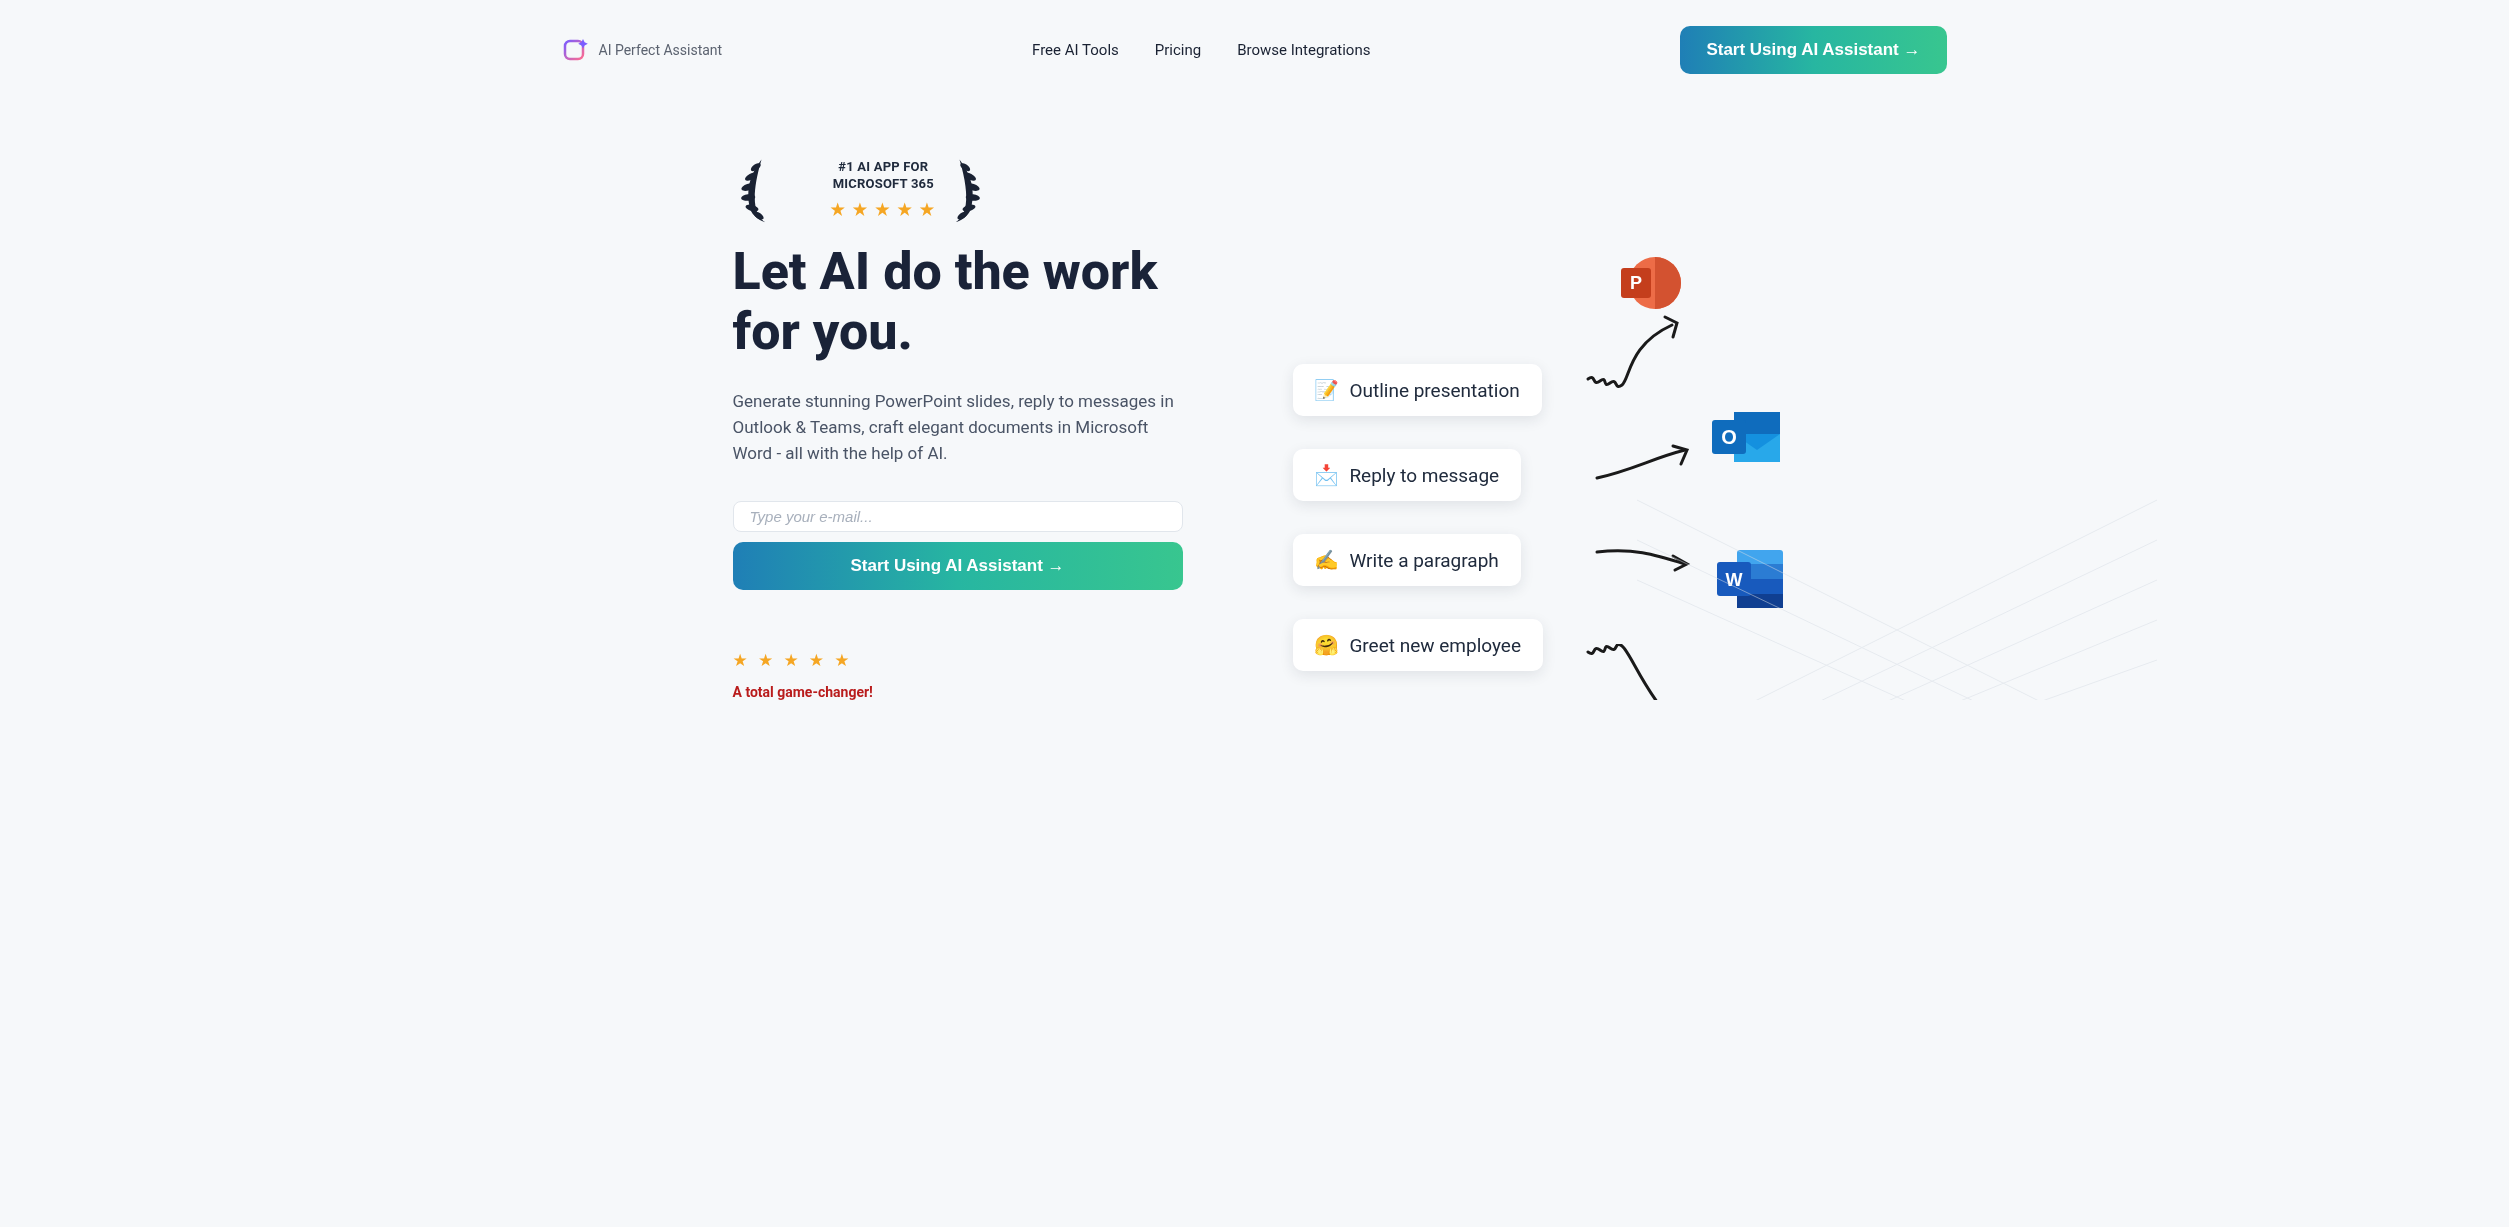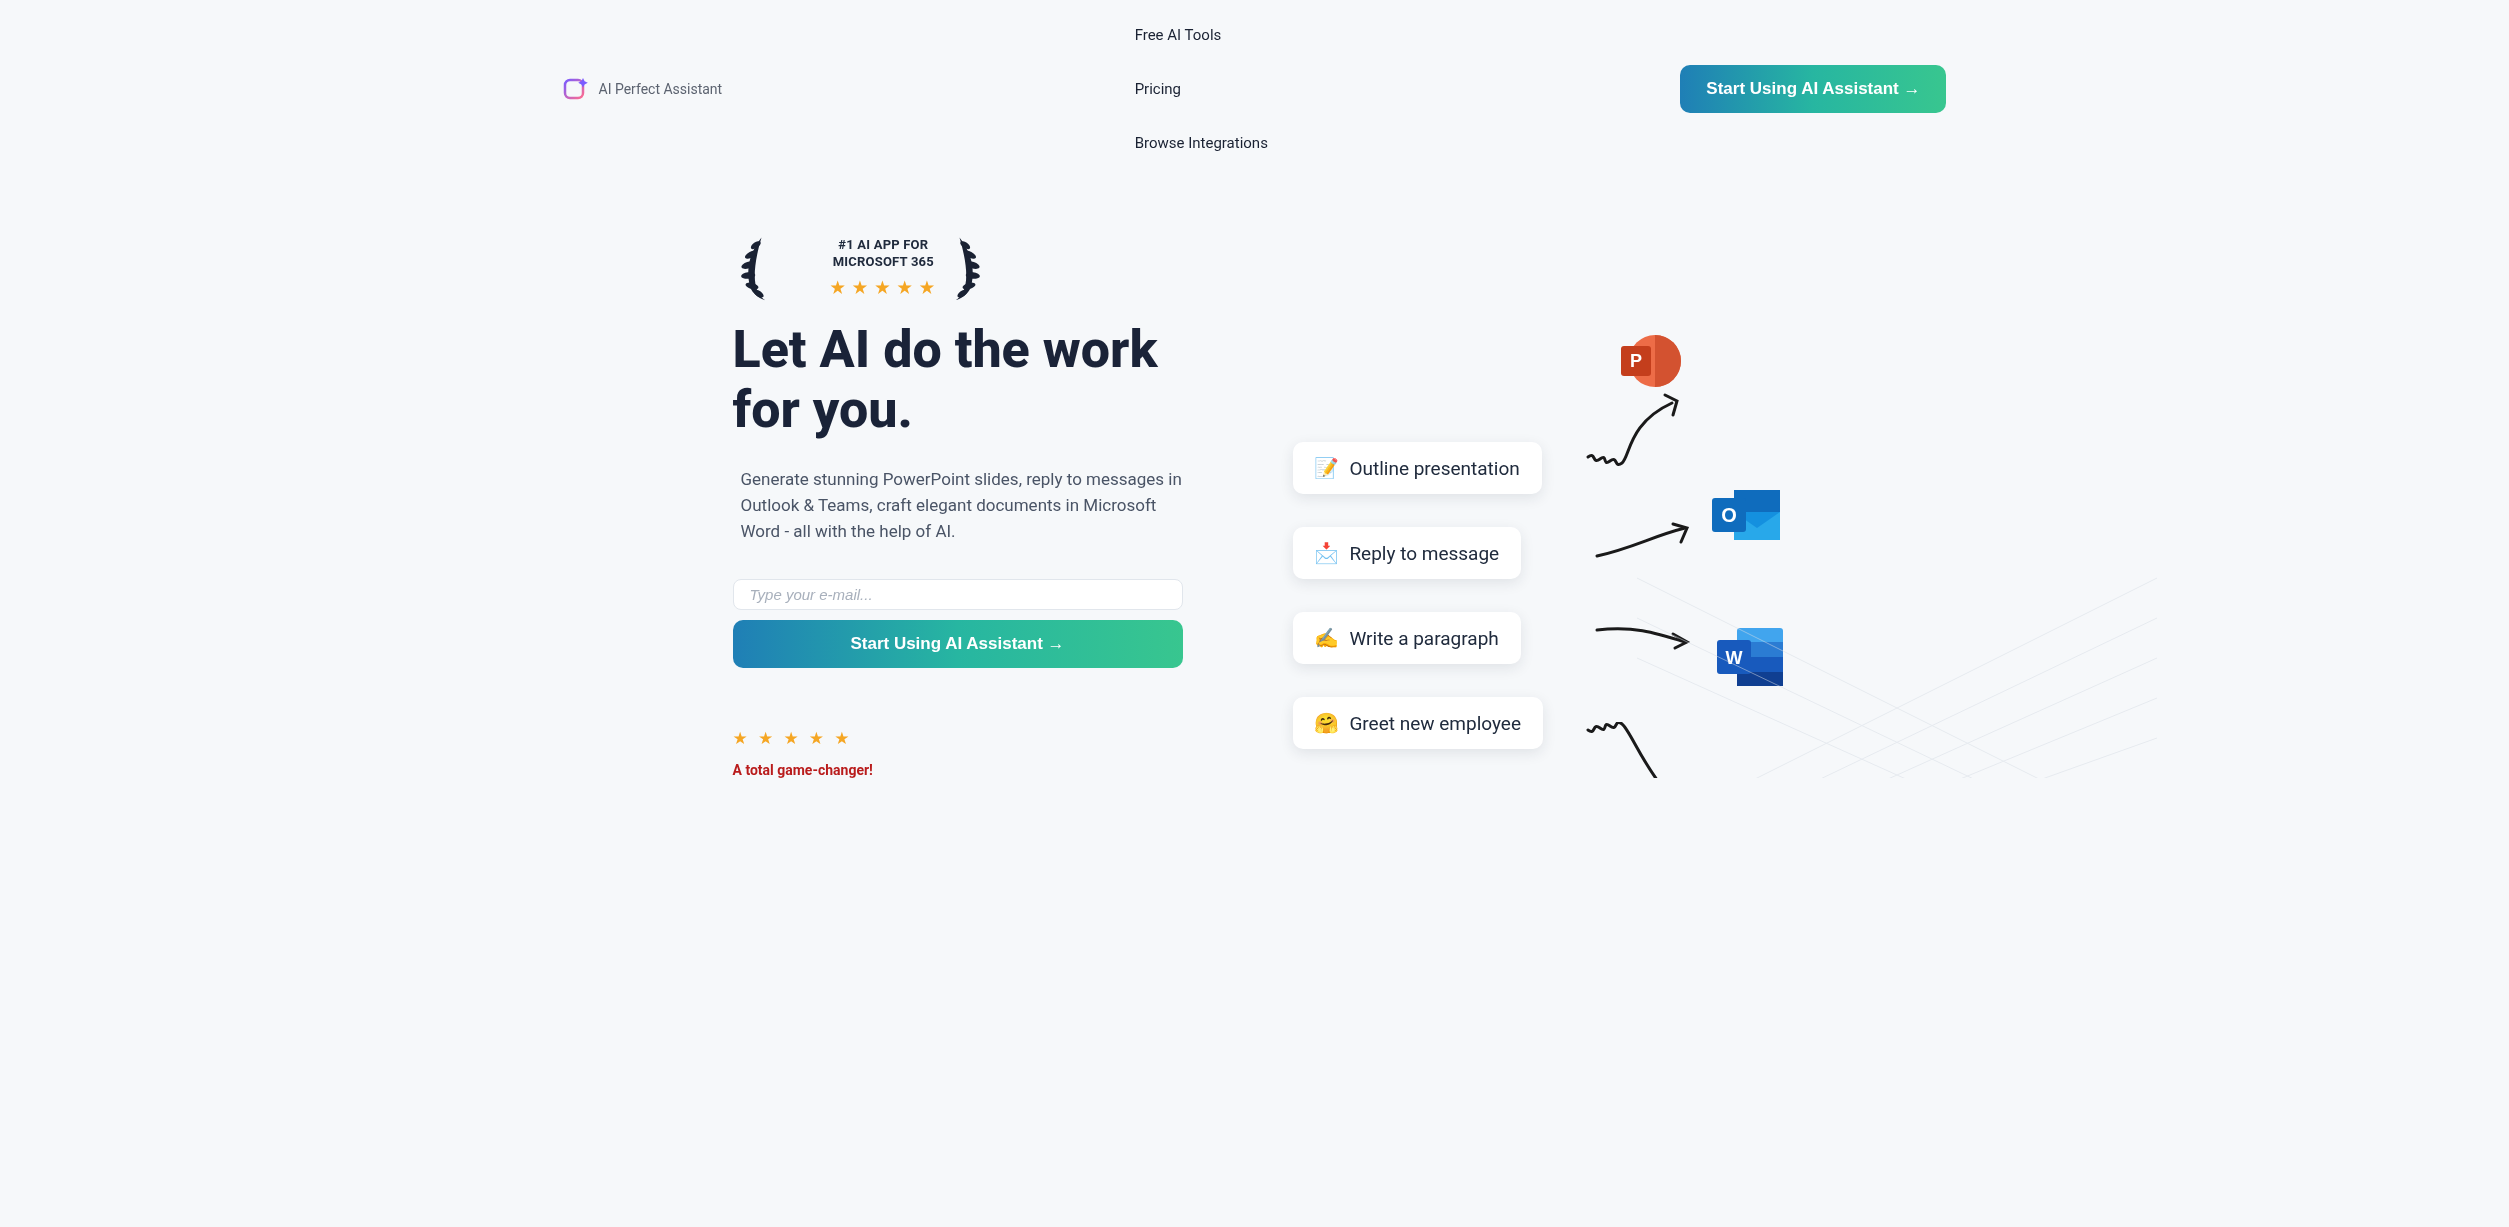--- a/index.html
+++ b/index.html
@@ -13,21 +13,21 @@
 
 
 .nav {
   display: flex;
   align-items: center;
   justify-content: space-between;
   padding: 26px 90px 0 90px;
 }
 .brand { display: flex; align-items: center; gap: 10px; }
 .brand-text { font-size: 14px; color: #5c6370; }
-.nav-links { display: flex; gap: 36px; flex-direction: column; }
+.nav-links { display: flex; gap: 36px; }
 .nav-link { font-size: 15px; color: #1a2233; text-decoration: none; }
 .btn-gradient {
   background: linear-gradient(90deg, #1f7fb6 0%, #27b6a1 50%, #38c68f 100%);
   color: #fff;
   border: none;
   border-radius: 10px;
   padding: 14px 26px;
   font-size: 17px;
   font-weight: 600;
   cursor: pointer;
@@ -46,21 +46,21 @@
   align-items: center;
   gap: 14px;
   margin-bottom: 18px;
 }
 .laurel { width: 38px; height: 70px; }
 .laurel.flip { transform: scaleX(-1); }
 .award-center { text-align: center; font-size: 13px; font-weight: 700; line-height: 1.35; letter-spacing: .2px; margin-left: 46px; }
 .award-stars { margin-top: 6px; color: #f5a623; font-size: 16px; letter-spacing: 2px; }
 
 .hero-title { font-size: 52px; font-weight: 800; line-height: 1.15; color: #1a2338; margin-bottom: 26px; }
-.hero-sub { font-size: 17px; line-height: 1.55; color: #4a5466; margin-bottom: 34px; margin-left: 8px; }
+.hero-sub { font-size: 17px; line-height: 1.55; color: #4a5466; margin-bottom: 34px; }
 
 .email-input {
   width: 100%;
   border: 1px solid #e1e6ec;
   border-radius: 8px;
   padding: 6px 16px;
   font-size: 15px;
   background: #fff;
   margin-bottom: 10px;
 }

